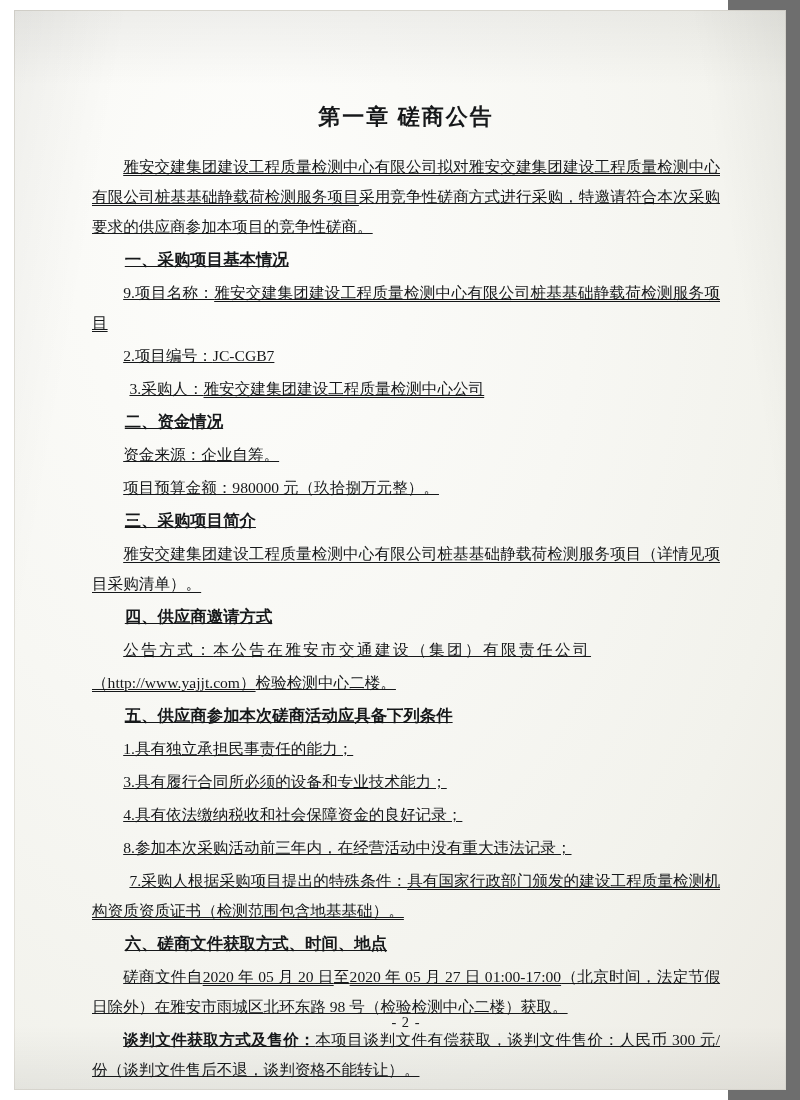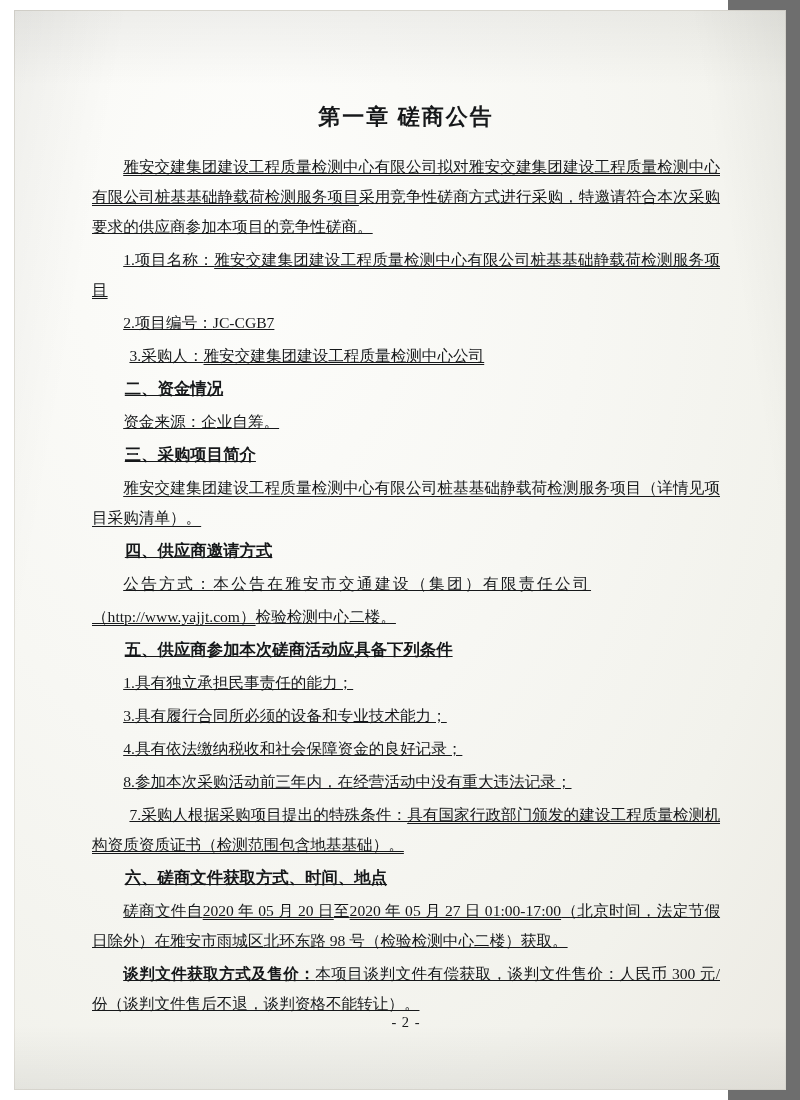--- a/index.html
+++ b/index.html
@@ -95,35 +95,37 @@
 <div class="page">
   <div class="paper">
     <div class="content">
 
       <h1 class="doc-title">第一章   磋商公告</h1>
 
       <p class="ind2">
         <span class="u">雅安交建集团建设工程质量检测中心有限公司拟对雅安交建集团建设工程质量检测中心有限公司桩基基础静载荷检测服务项目</span><span>采用竞争性磋商方式进行采购，特邀请符合本次采购要求的供应商参加本项目的竞争性磋商。</span>
       </p>
 
+      <p class="heading">一、采购项目基本情况</p>
 
       <p class="ind2">
-        <span>1.项目名称：</span><span class="u">雅安交建集团建设工程质量检测中心有限公司桩基基础静载荷检测服务项目</span>
+        <span>9.项目名称：</span><span class="u">雅安交建集团建设工程质量检测中心有限公司桩基基础静载荷检测服务项目</span>
       </p>
 
       <p class="ind2">
         <span>2.项目编号：</span><span>JC-CGB7</span>
       </p>
 
       <p class="ind25">
         <span>3.采购人：</span><span class="u">雅安交建集团建设工程质量检测中心公司</span>
       </p>
 
       <p class="heading">二、资金情况</p>
       <p class="ind2">资金来源：企业自筹。</p>
+      <p class="ind2">项目预算金额：980000 元（玖拾捌万元整）。</p>
 
       <p class="heading">三、采购项目简介</p>
       <p class="ind2 u">雅安交建集团建设工程质量检测中心有限公司桩基基础静载荷检测服务项目（详情见项目采购清单）。</p>
 
       <p class="heading">四、供应商邀请方式</p>
       <p class="spaced">
         <span>公告方式：</span><span>本公告在雅安市交通建设（集团）有限责任公司</span>
       </p>
       <p>
         <span class="u">（http://www.yajjt.com）</span><span>检验检测中心二楼。</span>

